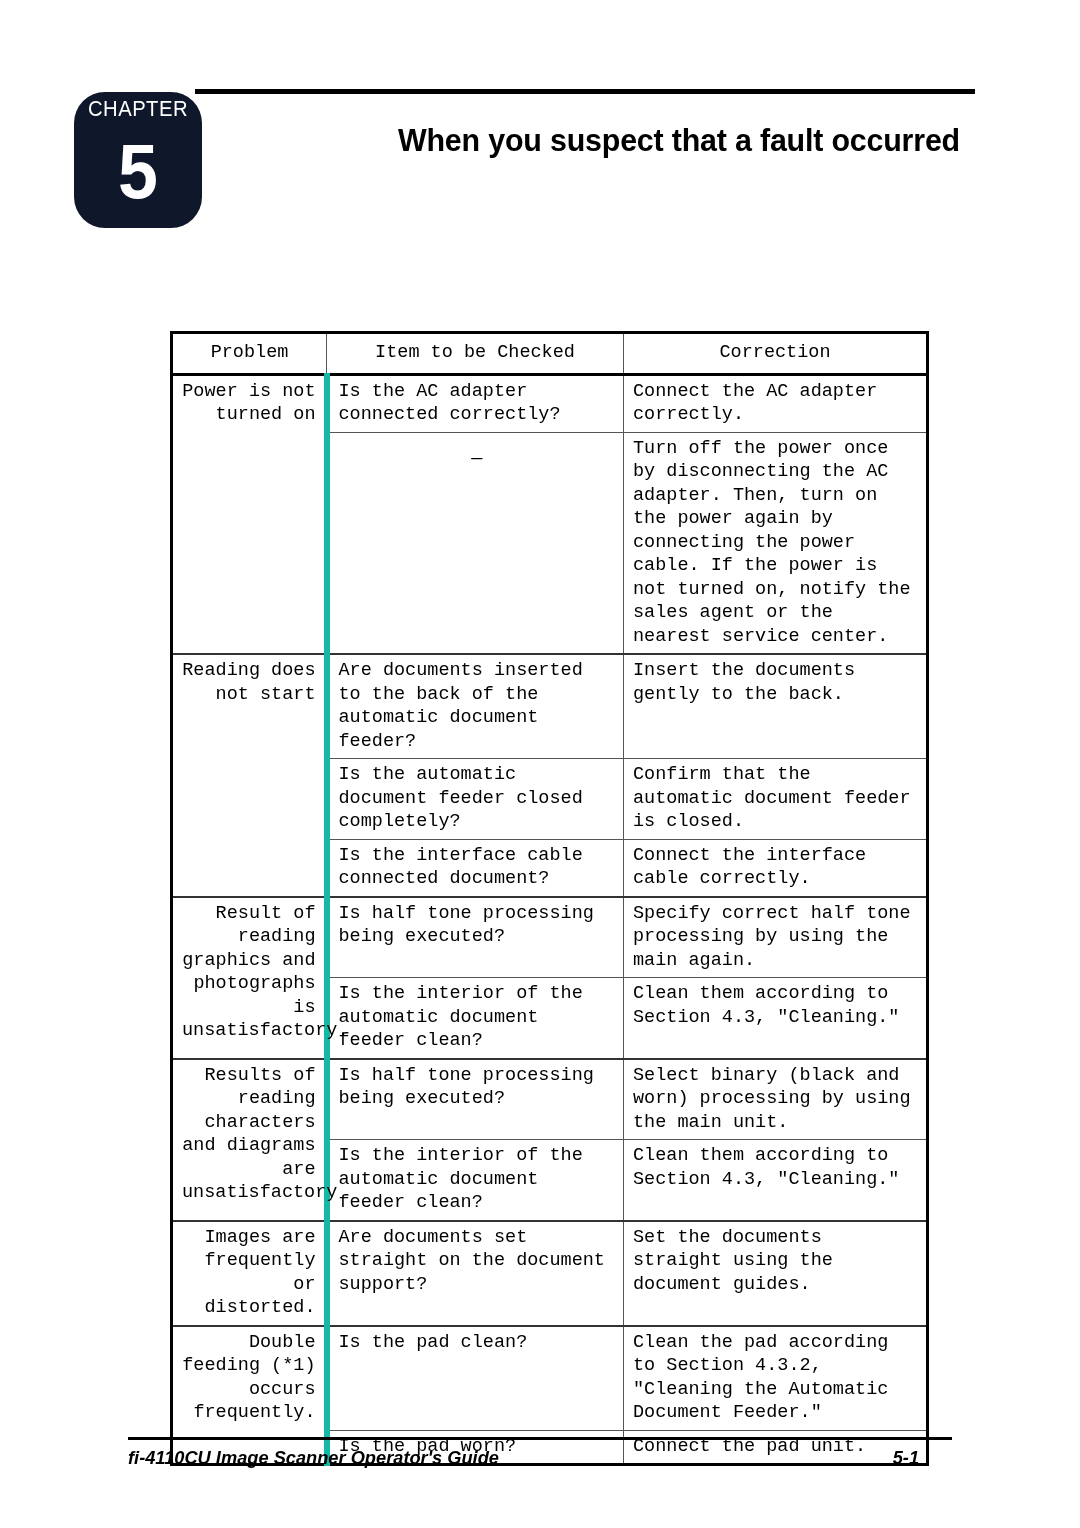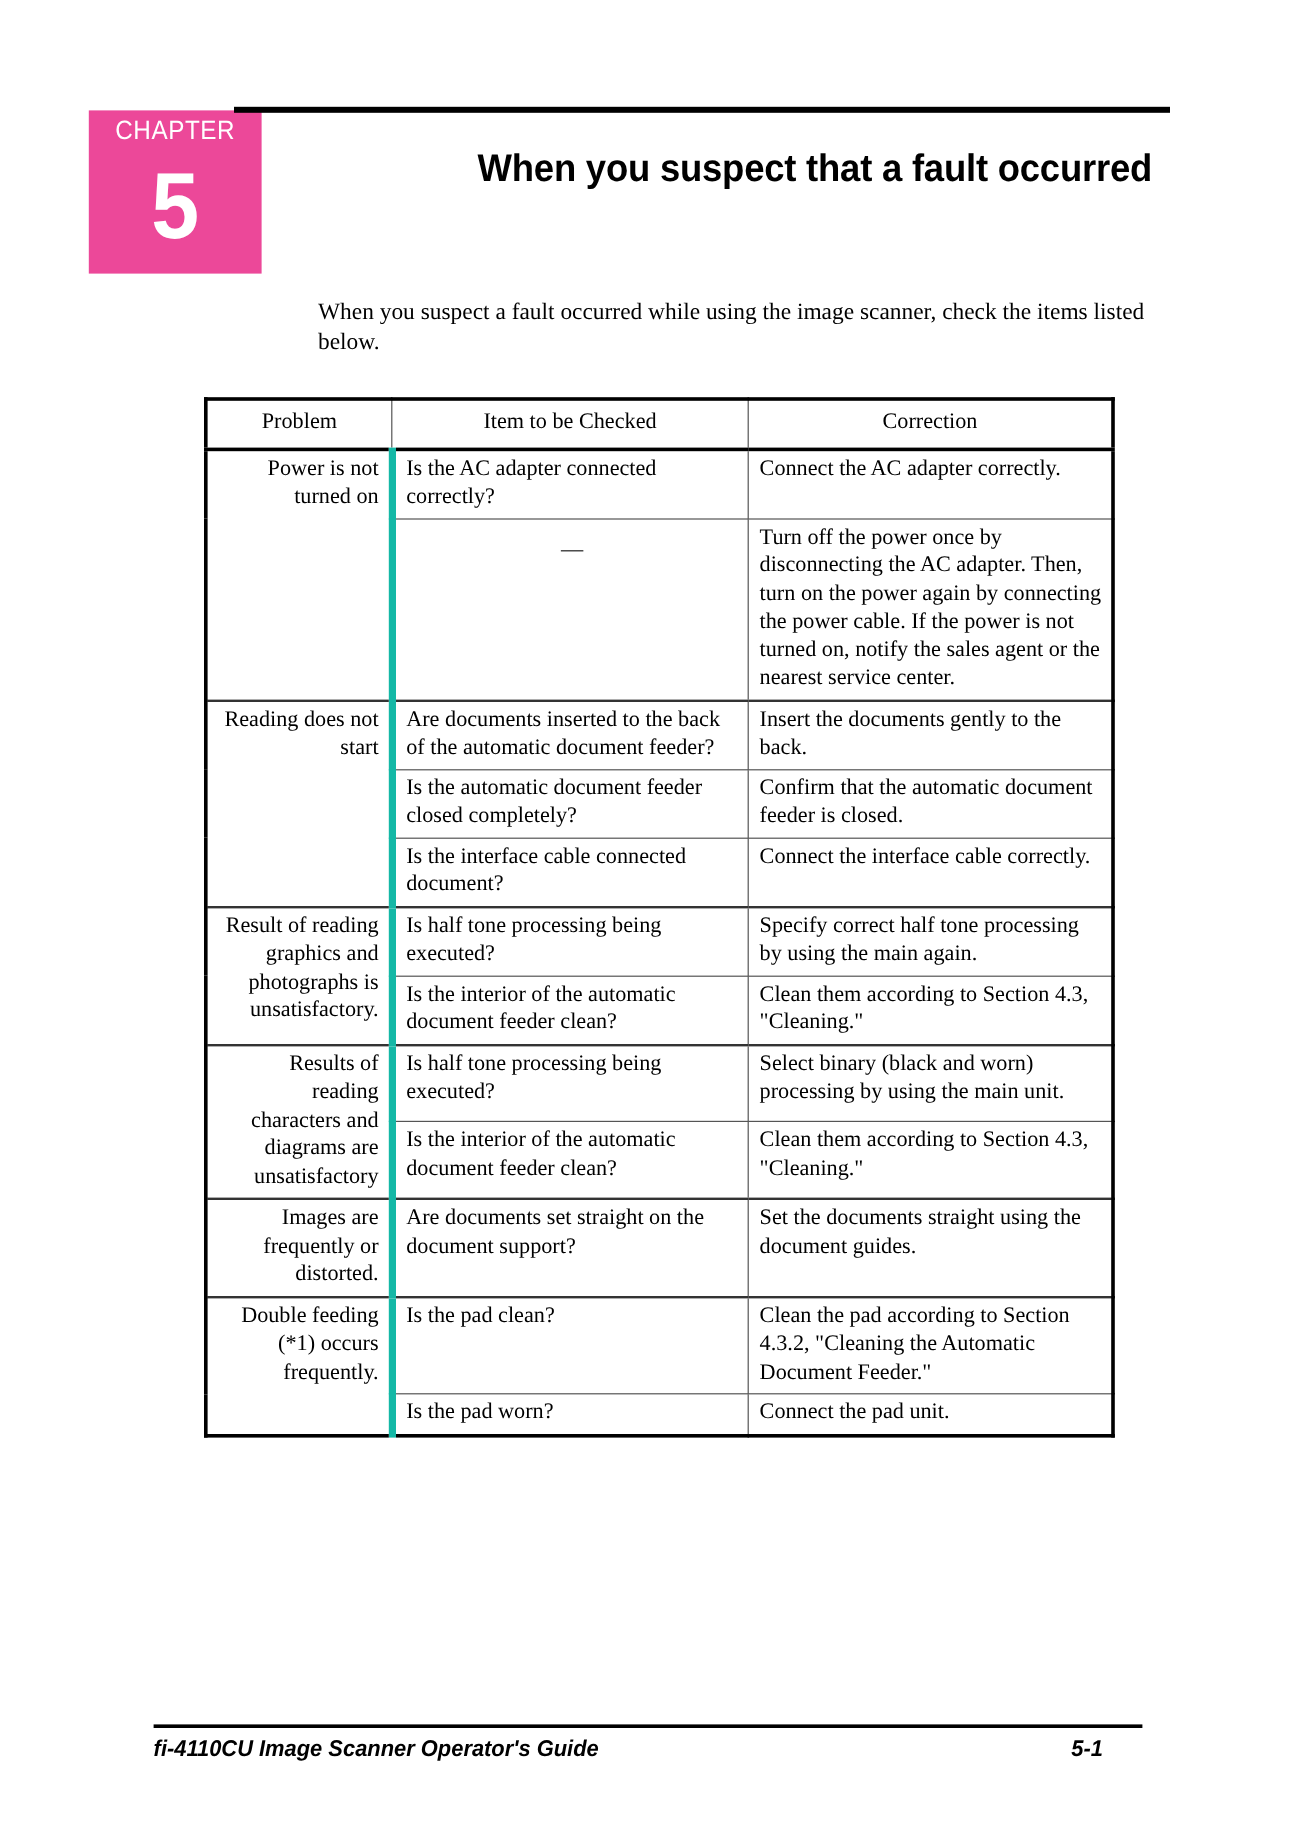--- a/index.html
+++ b/index.html
@@ -15,25 +15,26 @@
     overflow: hidden;
     font-family: "Liberation Serif", "DejaVu Serif", serif;
     color: #000000;
   }
 
   
   .chapter-badge {
     position: absolute;
     left: 74px;
     top: 92px;
-    width: 144px;
+    width: 128px;
     height: 136px;
-    background: #ec4899;
+    background: #0f172a;
     color: #ffffff;
     text-align: center;
+    border-radius: 31px;
   }
   .chapter-word {
     font-family: "Liberation Sans", "DejaVu Sans", sans-serif;
     font-size: 22px;
     font-weight: 400;
     letter-spacing: 0.5px;
     line-height: 1;
     padding-top: 6px;
     transform: scaleX(0.92);
   }
@@ -97,20 +98,21 @@
 
   .fault-table td, .fault-table th {
     border: 1px solid #555555;
     vertical-align: top;
     padding: 4px 8px 5px 9px;
     font-weight: normal;
   }
   
   .fault-table {
     border: 3px solid #000000;
+    font-family: Liberation Mono, monospace;
   }
   .fault-table thead th {
     text-align: center;
     padding: 7px 6px 8px 6px;
     border-bottom: 3px solid #000000;
   }
   .fault-table tr.group-start > td {
     border-top: 2px solid #333333;
   }
   td.dash-cell {
@@ -157,21 +159,20 @@
 
   <div class="chapter-badge">
     <div class="chapter-word">CHAPTER</div>
     <div class="chapter-number">5</div>
   </div>
 
   <div class="header-rule"></div>
 
   <div class="chapter-title">When you suspect that a fault occurred</div>
 
-  <div class="intro">When you suspect a fault occurred while using the image scanner, check the items listed below.</div>
 
   <table class="fault-table">
     <colgroup>
       <col class="c-problem">
       <col class="c-item">
       <col class="c-corr">
     </colgroup>
     <thead>
       <tr>
         <th>Problem</th>

